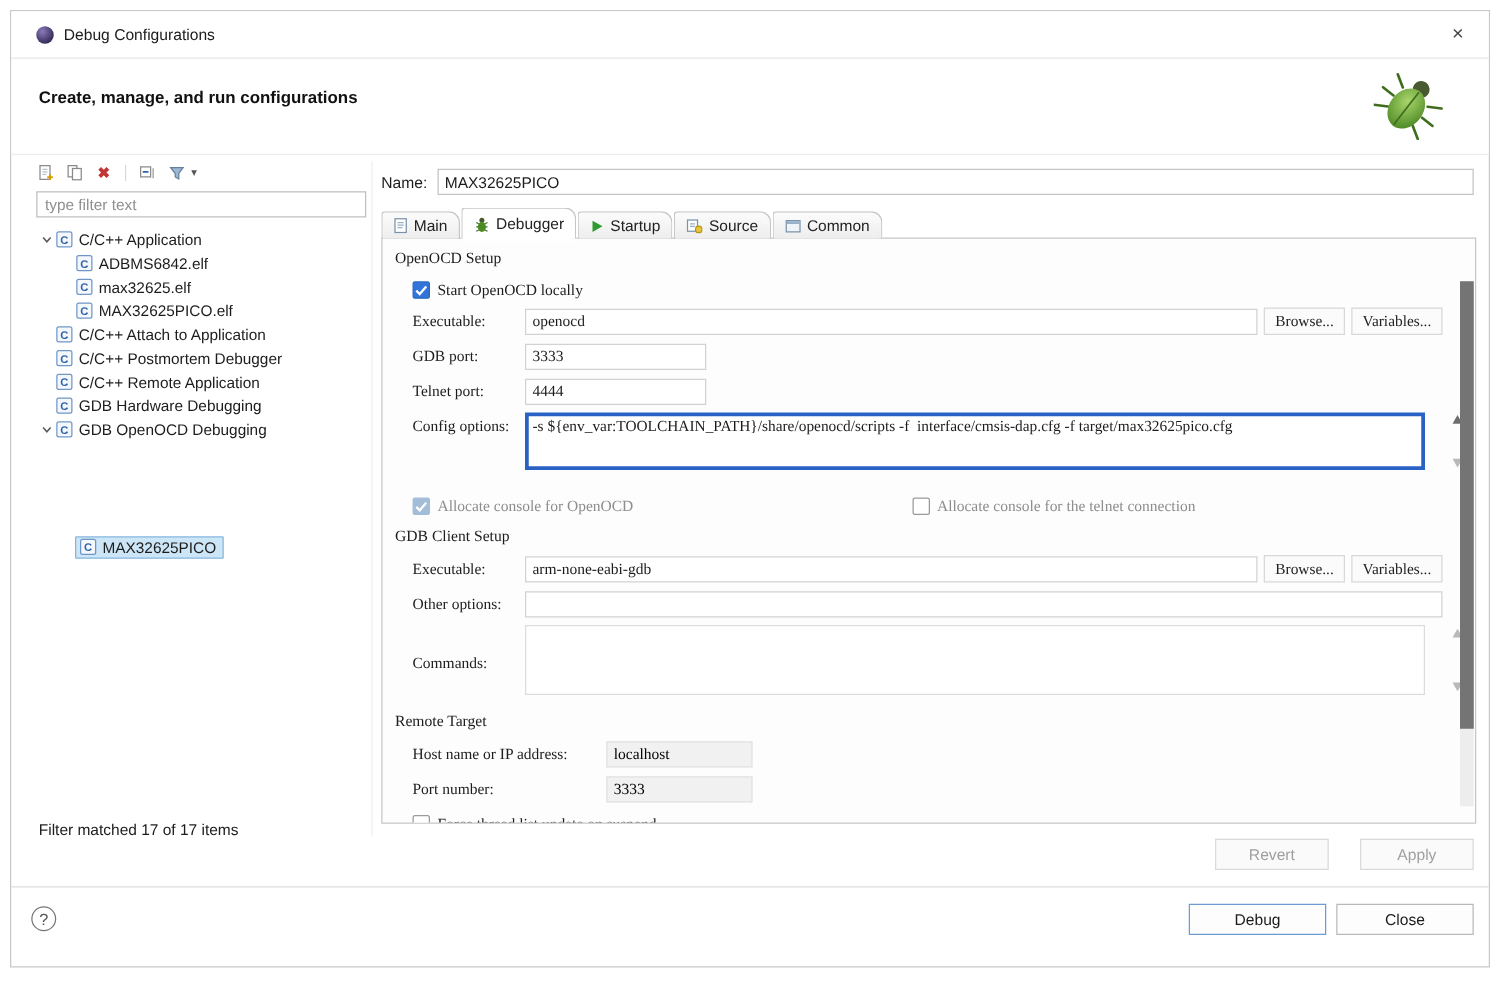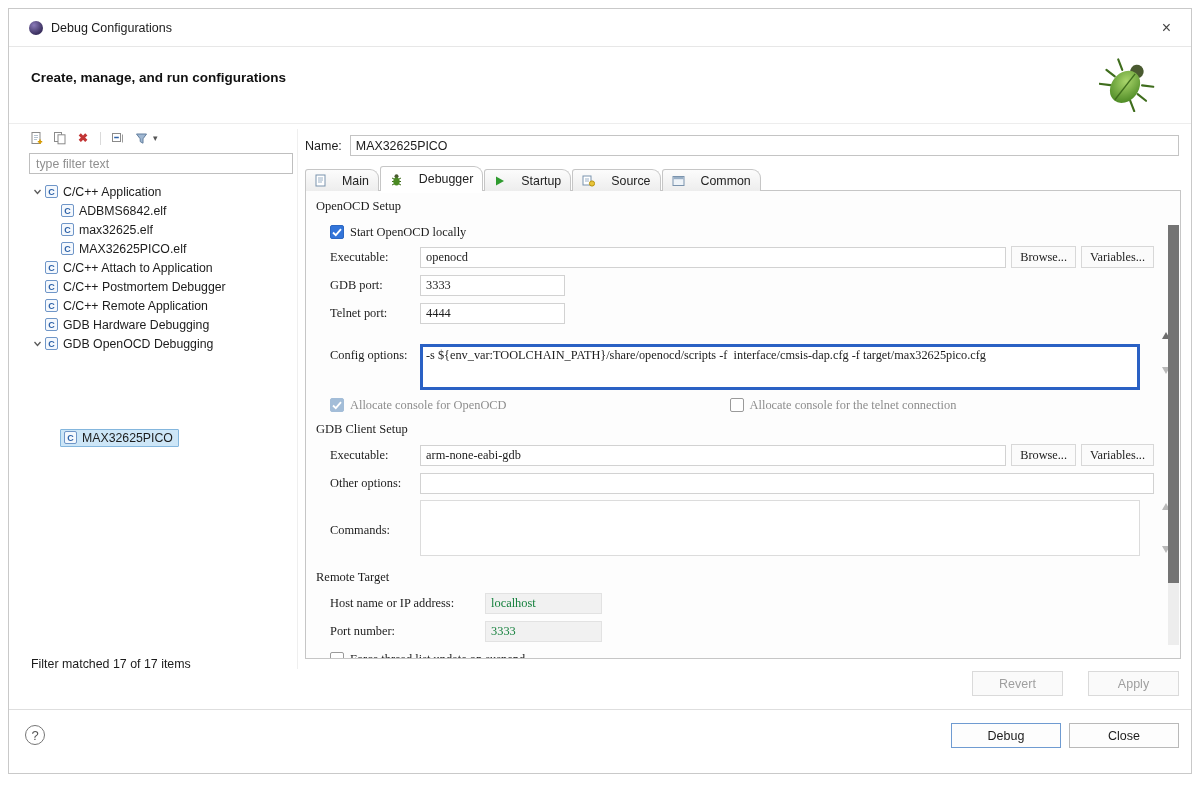--- a/index.html
+++ b/index.html
@@ -46,21 +46,21 @@
   .tree-gap-small { height:13px; }
   .filter-status { position:absolute; left:22px; top:648px; font-size:12.4px; color:#1c1c1c; }
 
   
   .name-row { position:absolute; left:296px; top:125px; right:12px; height:23px; display:flex; align-items:center; gap:8px; }
   .name-label { flex:none; }
   .tfield { height:21px; border:1px solid #d2d2d2; background:#fff; padding:0 5px; font:inherit; font-size:12.4px; color:#1c1c1c; outline:none; }
   .name-input { flex:1; height:21px; border-color:#c4c4c4; }
 
   .tabs { position:absolute; left:296px; top:157px; height:25px; display:flex; align-items:flex-end; z-index:3; }
-  .tab { height:22px; padding:0 9px; display:flex; align-items:center; gap:16px;
+  .tab { height:22px; padding:0 9px; display:flex; align-items:center; gap:5px;
          background:linear-gradient(#fcfcfc,#ededed); border:1px solid #c6c6c6; border-bottom:none;
          border-radius:3px 9px 0 0; margin-right:1px; font-size:12.4px; color:#222; cursor:default; }
   .tab.active { height:25px; background:#fff; position:relative; z-index:4; box-shadow:0 2px 0 #fff; }
 
   .content { position:absolute; left:296px; top:181px; width:876px; height:469px; background:#fdfdfd;
              border:1px solid #c6c6c6; overflow:hidden; z-index:2;font-family:Liberation Serif, serif; }
   .gtitle { position:absolute; left:10px; font-size:12.5px; color:#1c1c1c; }
   .crow { position:absolute; left:24px; right:26px; height:22px; display:flex; align-items:center; }
   .flabel { width:90px; flex:none; font-size:12.4px; color:#1c1c1c; }
   .flabel-wide { width:155px; flex:none; font-size:12.4px; color:#1c1c1c; }
@@ -79,21 +79,21 @@
   .arr.up.dark { border-bottom-color:#6e6e6e; }
   .arr.down { border-top:7px solid #b9b9b9; }
 
   .cb { width:14px; height:14px; flex:none; border:1px solid #9a9a9a; background:#fff; border-radius:2px;
         display:inline-flex; align-items:center; justify-content:center; margin-right:6px; }
   .cb.checked { background:#3274d9; border-color:#2c67c2; }
   .cb.checked.disabled { background:#a3bdd8; border-color:#a3bdd8; }
   .cblabel { font-size:12.4px; color:#1c1c1c; }
   .cblabel.dim { color:#8d8d8d; }
 
-  input:disabled.tfield, .tfield.dis { background:#f1f1f1; border-color:#e2e2e2; color:#15803d; }
+  input:disabled.tfield, .tfield.dis { background:#f1f1f1; border-color:#e2e2e2; color:#000000; }
 
   .scrollbar { position:absolute; top:34px; right:1px; width:11px; height:420px; background:#ededed; }
   .scroll-thumb { position:absolute; top:0; left:0; width:100%; height:358px; background:#747474; }
 
   .btn { position:absolute; height:25px; border:1px solid #b9b9b9; background:#fdfdfd; font:inherit;
          font-size:12.5px; color:#1c1c1c; cursor:default; }
   .btn.disabled { color:#9f9f9f; border-color:#dadada; background:#fafafa; }
   .btn.primary { border-color:#6f9bd1; }
   .action { top:662px; width:91px; }
   .footer-sep { position:absolute; left:0; right:0; top:700px; border-top:1px solid #dedede; }
@@ -330,21 +330,21 @@
     <div class="crow" style="top:83px">
       <span class="flabel">GDB port:</span>
       <input class="tfield w145" value="3333" style="">
     </div>
 
     <div class="crow" style="top:111px">
       <span class="flabel">Telnet port:</span>
       <input class="tfield w145" value="4444" style="">
     </div>
 
-    <div class="crow" style="top:153px; height:46px; right:40px; align-items:flex-start;justify-content:space-between;">
+    <div class="crow" style="top:139px; height:46px; right:40px; align-items:flex-start;justify-content:space-between;">
       <span class="flabel" style="margin-top:4px">Config options:</span>
       <textarea class="tarea focus-blue" style="height: 46px;" rows="2">-s ${env_var:TOOLCHAIN_PATH}/share/openocd/scripts -f  interface/cmsis-dap.cfg -f target/max32625pico.cfg</textarea>
     </div>
     <div class="varrows" style="top:141px; height:42px;">
       <span class="arr up dark"></span>
       <span class="arr down"></span>
     </div>
 
     <div class="crow" style="top:203px">
       <span class="cb checked disabled">

